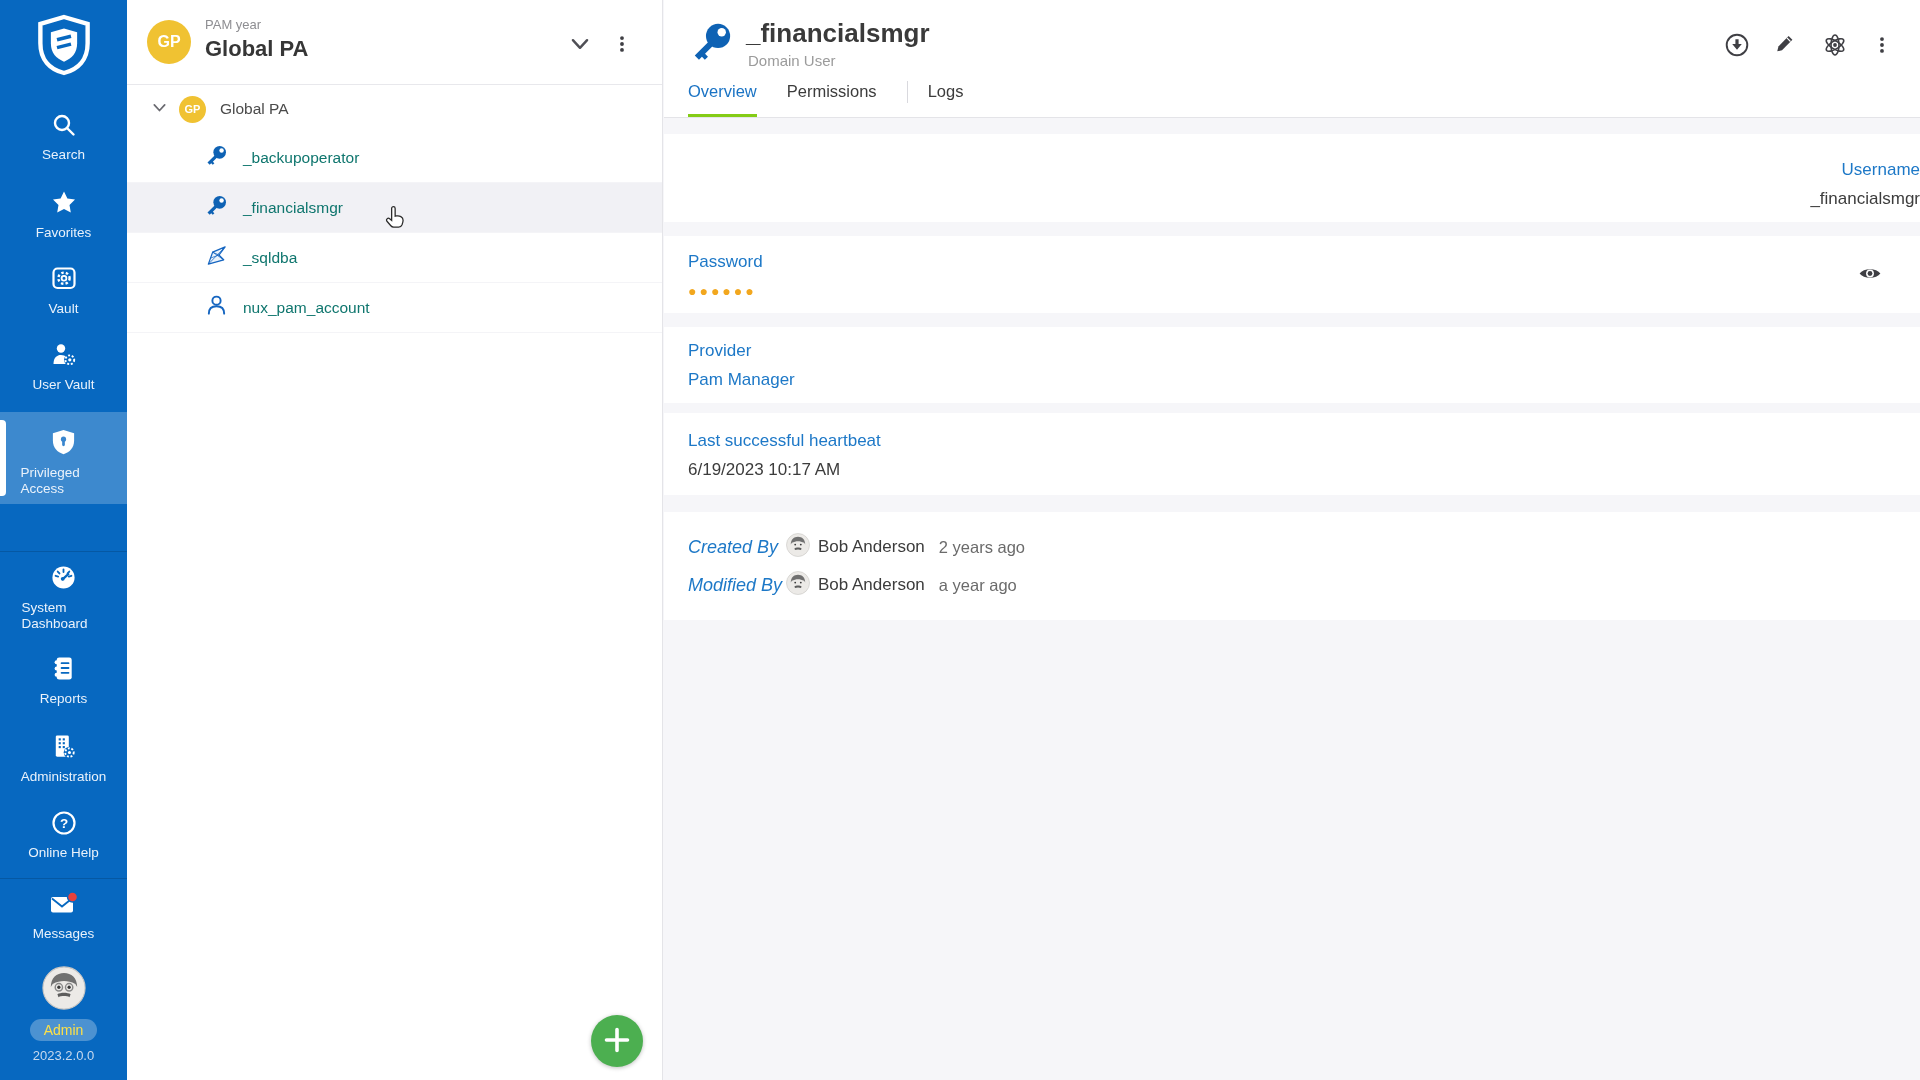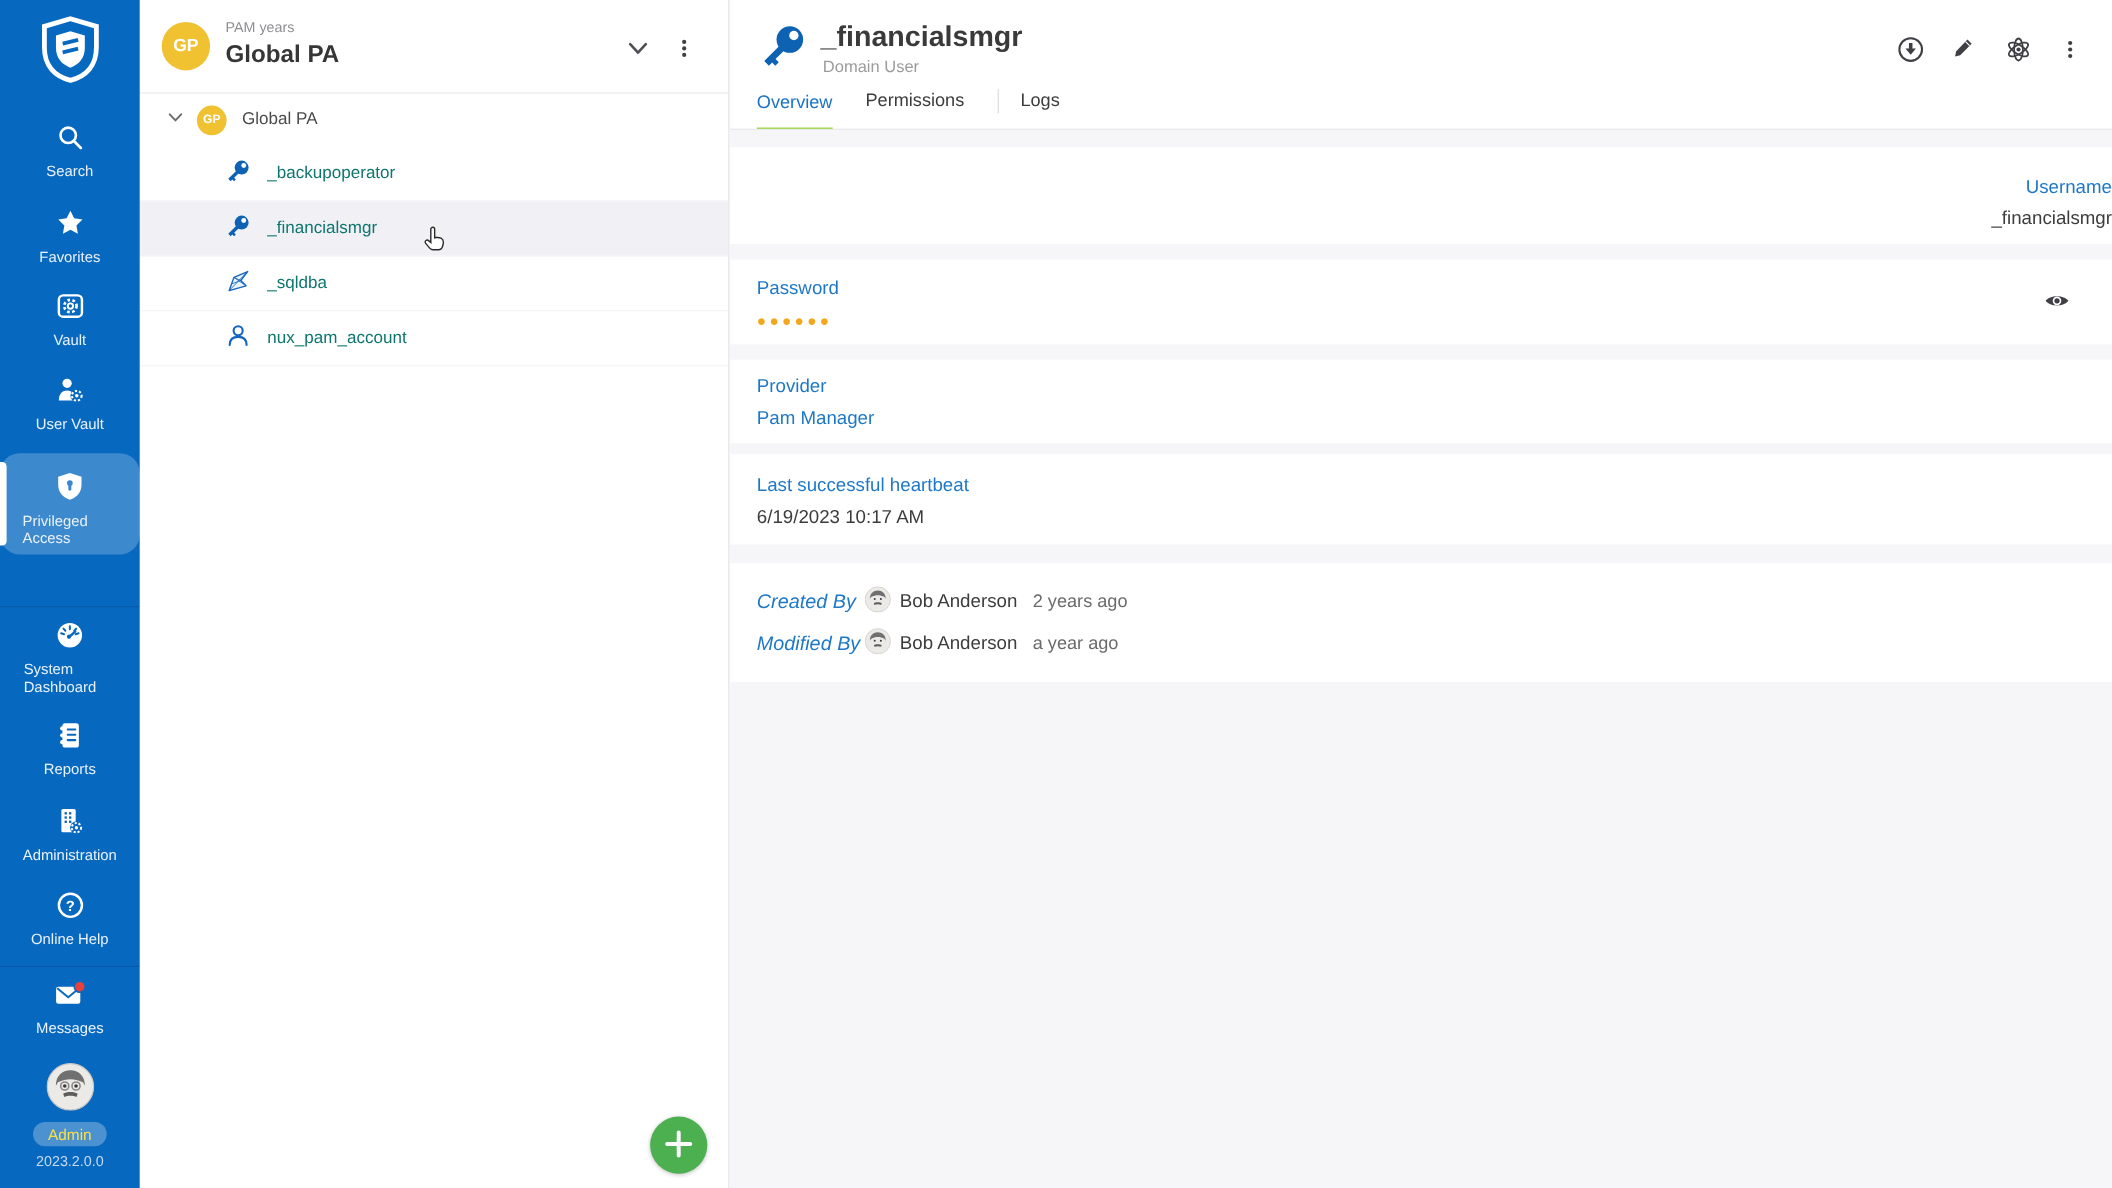--- a/index.html
+++ b/index.html
@@ -4,21 +4,21 @@
 <style>
   * { box-sizing: border-box; margin: 0; padding: 0; }
   html, body { width: 1920px; height: 1080px; overflow: hidden; }
   body { font-family: "Liberation Sans", "DejaVu Sans", sans-serif; background: #f6f6f9; position: relative; }
 
   
   .sidebar { position: absolute; left: 0; top: 0; width: 127px; height: 1080px; background: #0768c0; z-index: 5; }
   .logo { position: absolute; top: 14px; left: 0; width: 100%; display: flex; justify-content: center; }
   .nav-item { position: absolute; left: 0; width: 100%; display: flex; flex-direction: column; align-items: center; gap: 5px; color: #eaf2fb; cursor: pointer; }
   .nav-label { font-size: 13.5px; text-align: left; line-height: 1.18; max-width: 118px; }
-  .nav-item.active-block { background: rgba(255,255,255,0.22); padding-top: 16px; height: 92px; border-radius: 18px; }
+  .nav-item.active-block { background: rgba(255,255,255,0.22); padding-top: 16px; height: 92px; }
   .active-indicator { position: absolute; left: 0; top: 420px; width: 6px; height: 76px; background: #ffffff; border-radius: 0 4px 4px 0; z-index: 6; }
   .side-divider { position: absolute; left: 0; width: 100%; height: 1px; background: rgba(0,0,0,0.15); }
   .msg-wrap { position: relative; }
   .user-pill { background: rgba(255,255,255,0.28); color: #fde047; font-size: 14px; padding: 3px 14px; border-radius: 12px; }
   .version { position: absolute; top: 1048px; width: 100%; text-align: center; font-size: 13px; color: #c7d9ee; }
   .avatar-big { border-radius: 50%; }
 
   
   .vault-panel { position: absolute; left: 127px; top: 0; width: 536px; height: 1080px; background: #ffffff; border-right: 1px solid #e4e4e8; }
   .vault-header { position: relative; height: 85px; border-bottom: 1px solid #e8e8ec; }
@@ -40,21 +40,21 @@
 
   
   .main { position: absolute; left: 664px; top: 0; width: 1256px; height: 1080px; background: #f6f6f9; }
   .main-header { position: relative; height: 118px; background: #fff; border-bottom: 1px solid #e4e4e8; }
   .entry-title { position: absolute; left: 82px; top: 18px; font-size: 26px; color: #3a3a3a; }
   .entry-subtitle { position: absolute; left: 84px; top: 52px; font-size: 15px; color: #9b9b9b; }
   .entry-key { position: absolute; left: 26px; top: 20px; }
   .header-actions { position: absolute; right: 26px; top: 30px; display: flex; gap: 20px; align-items: center; }
   .tabs { position: absolute; left: 24px; bottom: 0; display: flex; align-items: flex-end; }
   .tab { font-size: 16.5px; color: #3c3c3c; padding-bottom: 16px; cursor: pointer; }
-  .tab.active { color: #1a73c4; border-bottom: 1px solid #84cc16; padding-bottom: 13px; }
+  .tab.active { color: #1a73c4; border-bottom: 3px solid #84cc16; padding-bottom: 13px; }
   .tab-sep { width: 1px; height: 22px; background: #d9d9de; margin: 0 0 14px 0; }
   .sp30 { width: 30px; } .sp20 { width: 20px; }
 
   .card { background: #fff; position: relative; padding-left: 24px; }
   .c-username { height: 88px; margin-top: 16px; padding-top: 26px; text-align: right; }
   .c-provider { height: 76px; margin-top: 14px; padding-top: 14px; }
   .c-password { height: 77px; margin-top: 14px; padding-top: 16px; }
   .c-heartbeat { height: 82px; margin-top: 10px; padding-top: 18px; }
   .c-audit { height: 108px; margin-top: 17px; padding-top: 16px; }
   .f-label { font-size: 17px; color: #1d78c7; }
@@ -218,21 +218,21 @@
     <span class="user-pill">Admin</span>
   </div>
 
   <div class="version">2023.2.0.0</div>
   <div class="active-indicator"></div>
 </nav>
 
 <section class="vault-panel">
   <div class="vault-header">
     <div class="gp-circle gp-big">GP</div>
-    <div class="vault-type">PAM years</div>
+    <div class="vault-type">PAM year</div>
     <div class="vault-name">Global PA</div>
     <div class="vault-header-actions">
       <button class="icon-btn">
         <span>
           <svg viewBox="0 0 22 22" width="24" height="24">
               <path d="M4.5 7.5 L11 14.5 L17.5 7.5" stroke="#4f4f55" stroke-width="2.2" fill="none" stroke-linecap="round" stroke-linejoin="round"></path>
             </svg>
         </span>
       </button>
       <button class="icon-btn">

